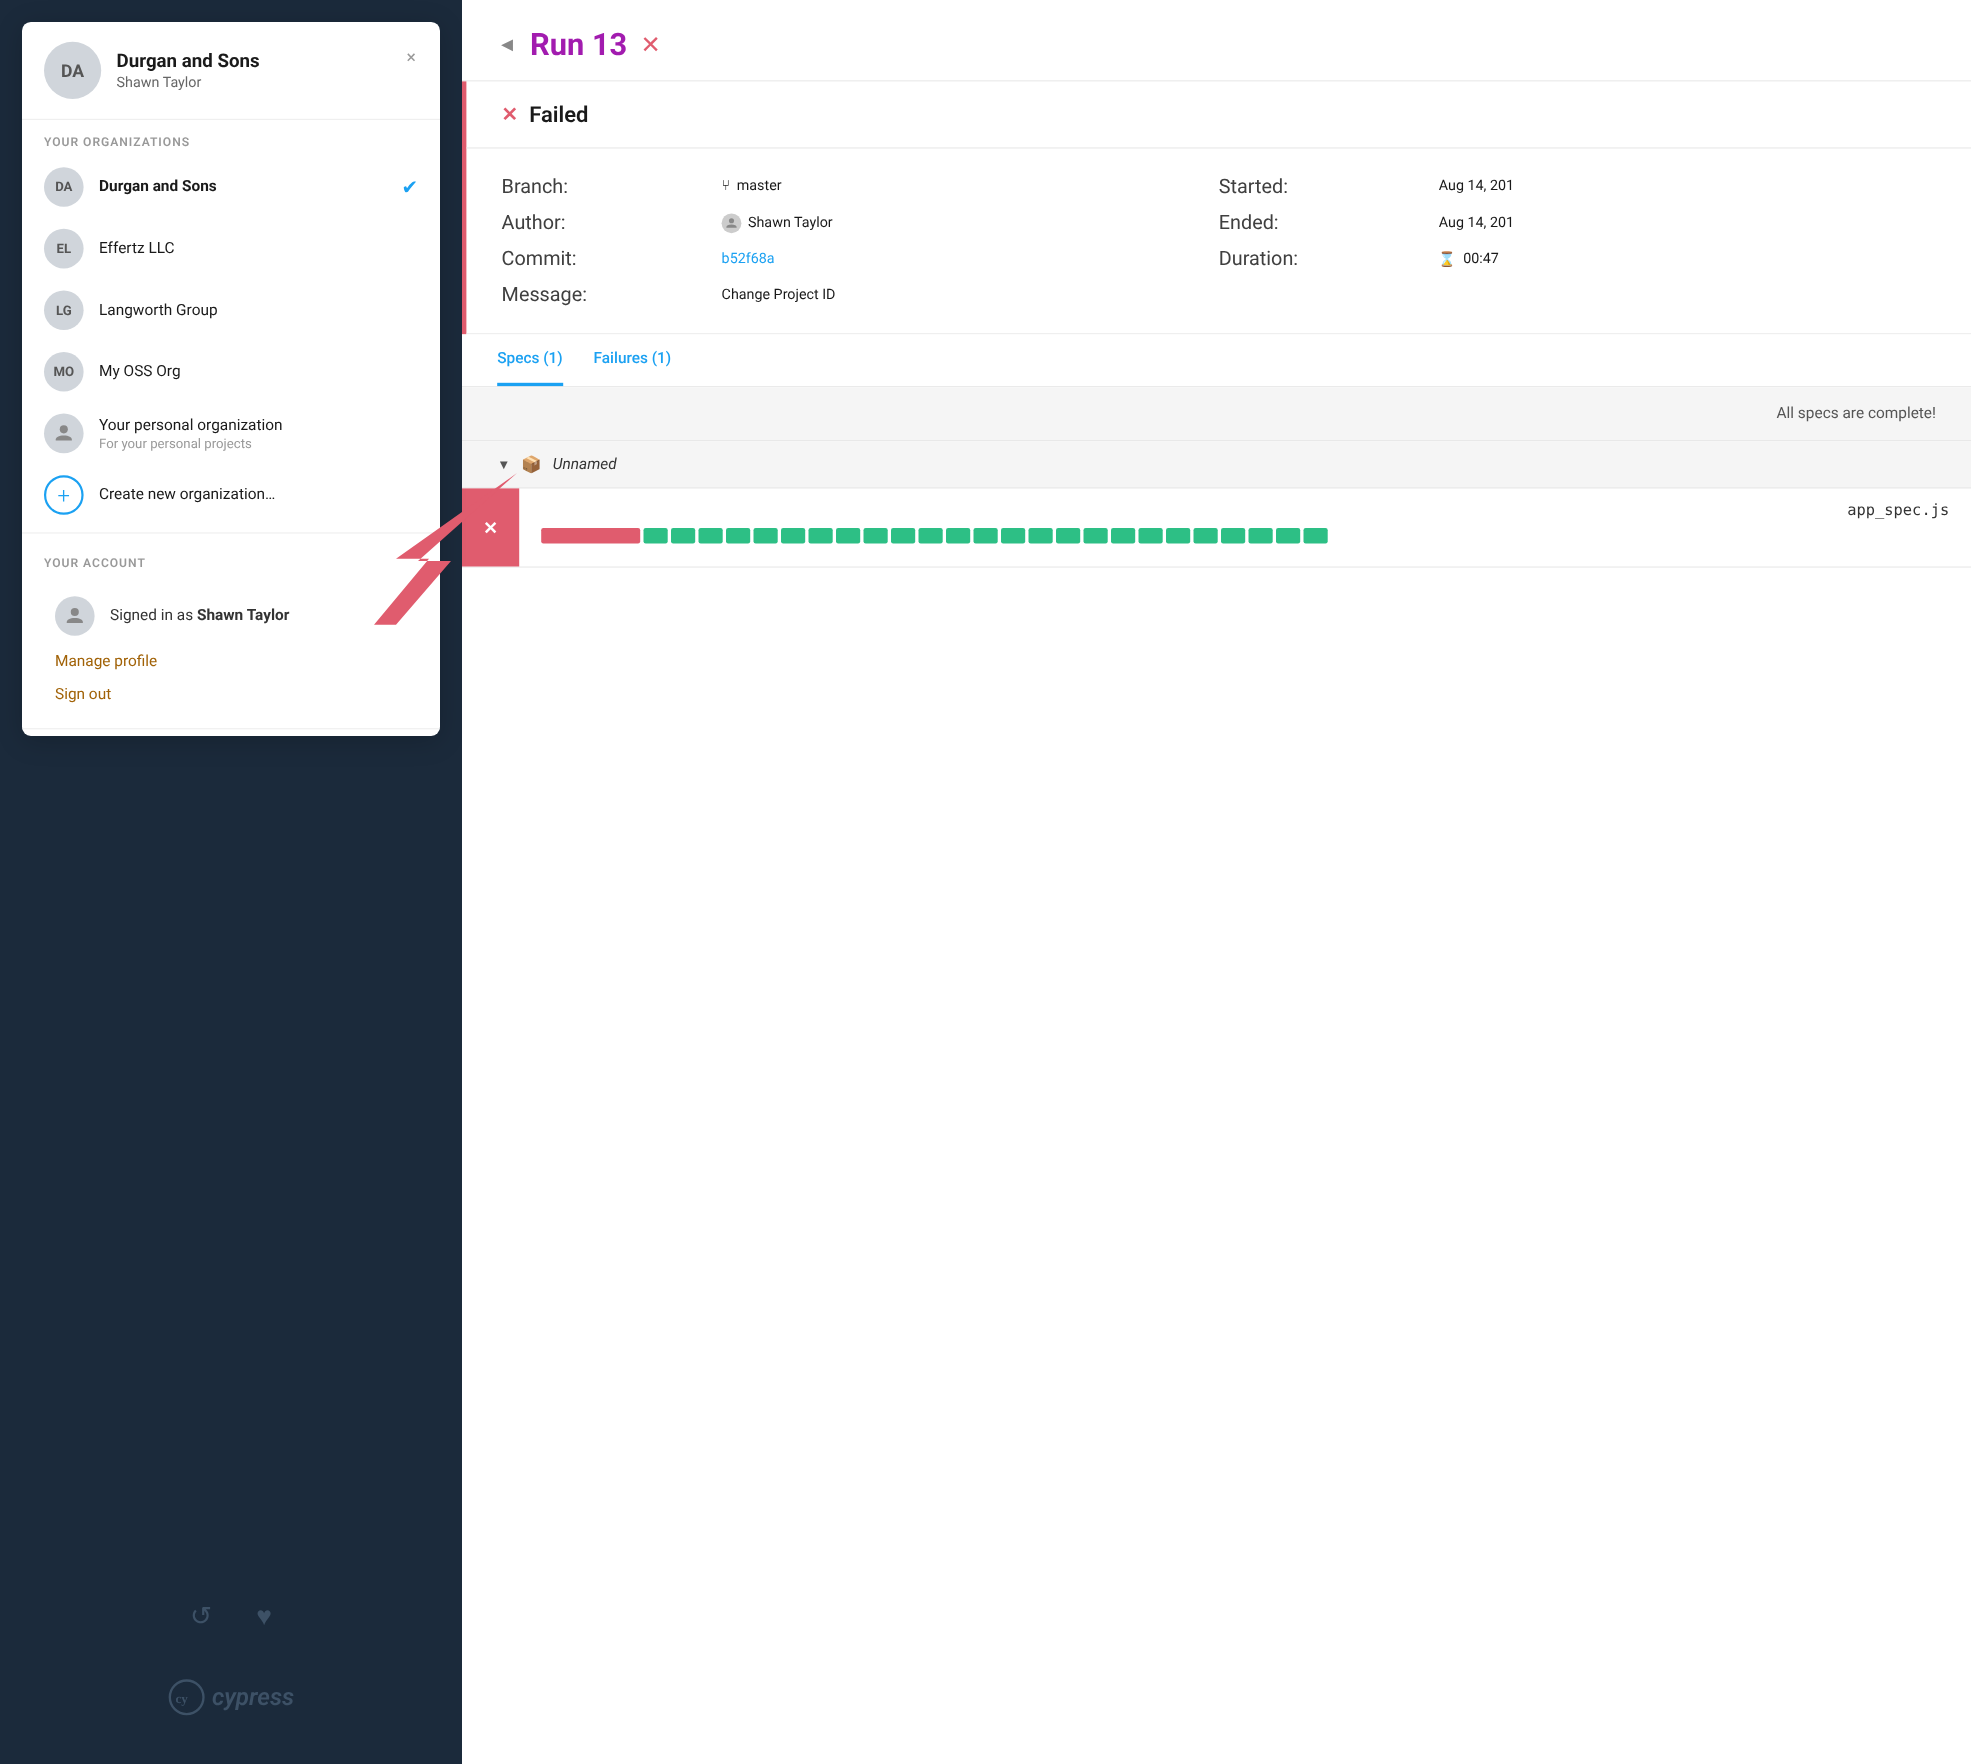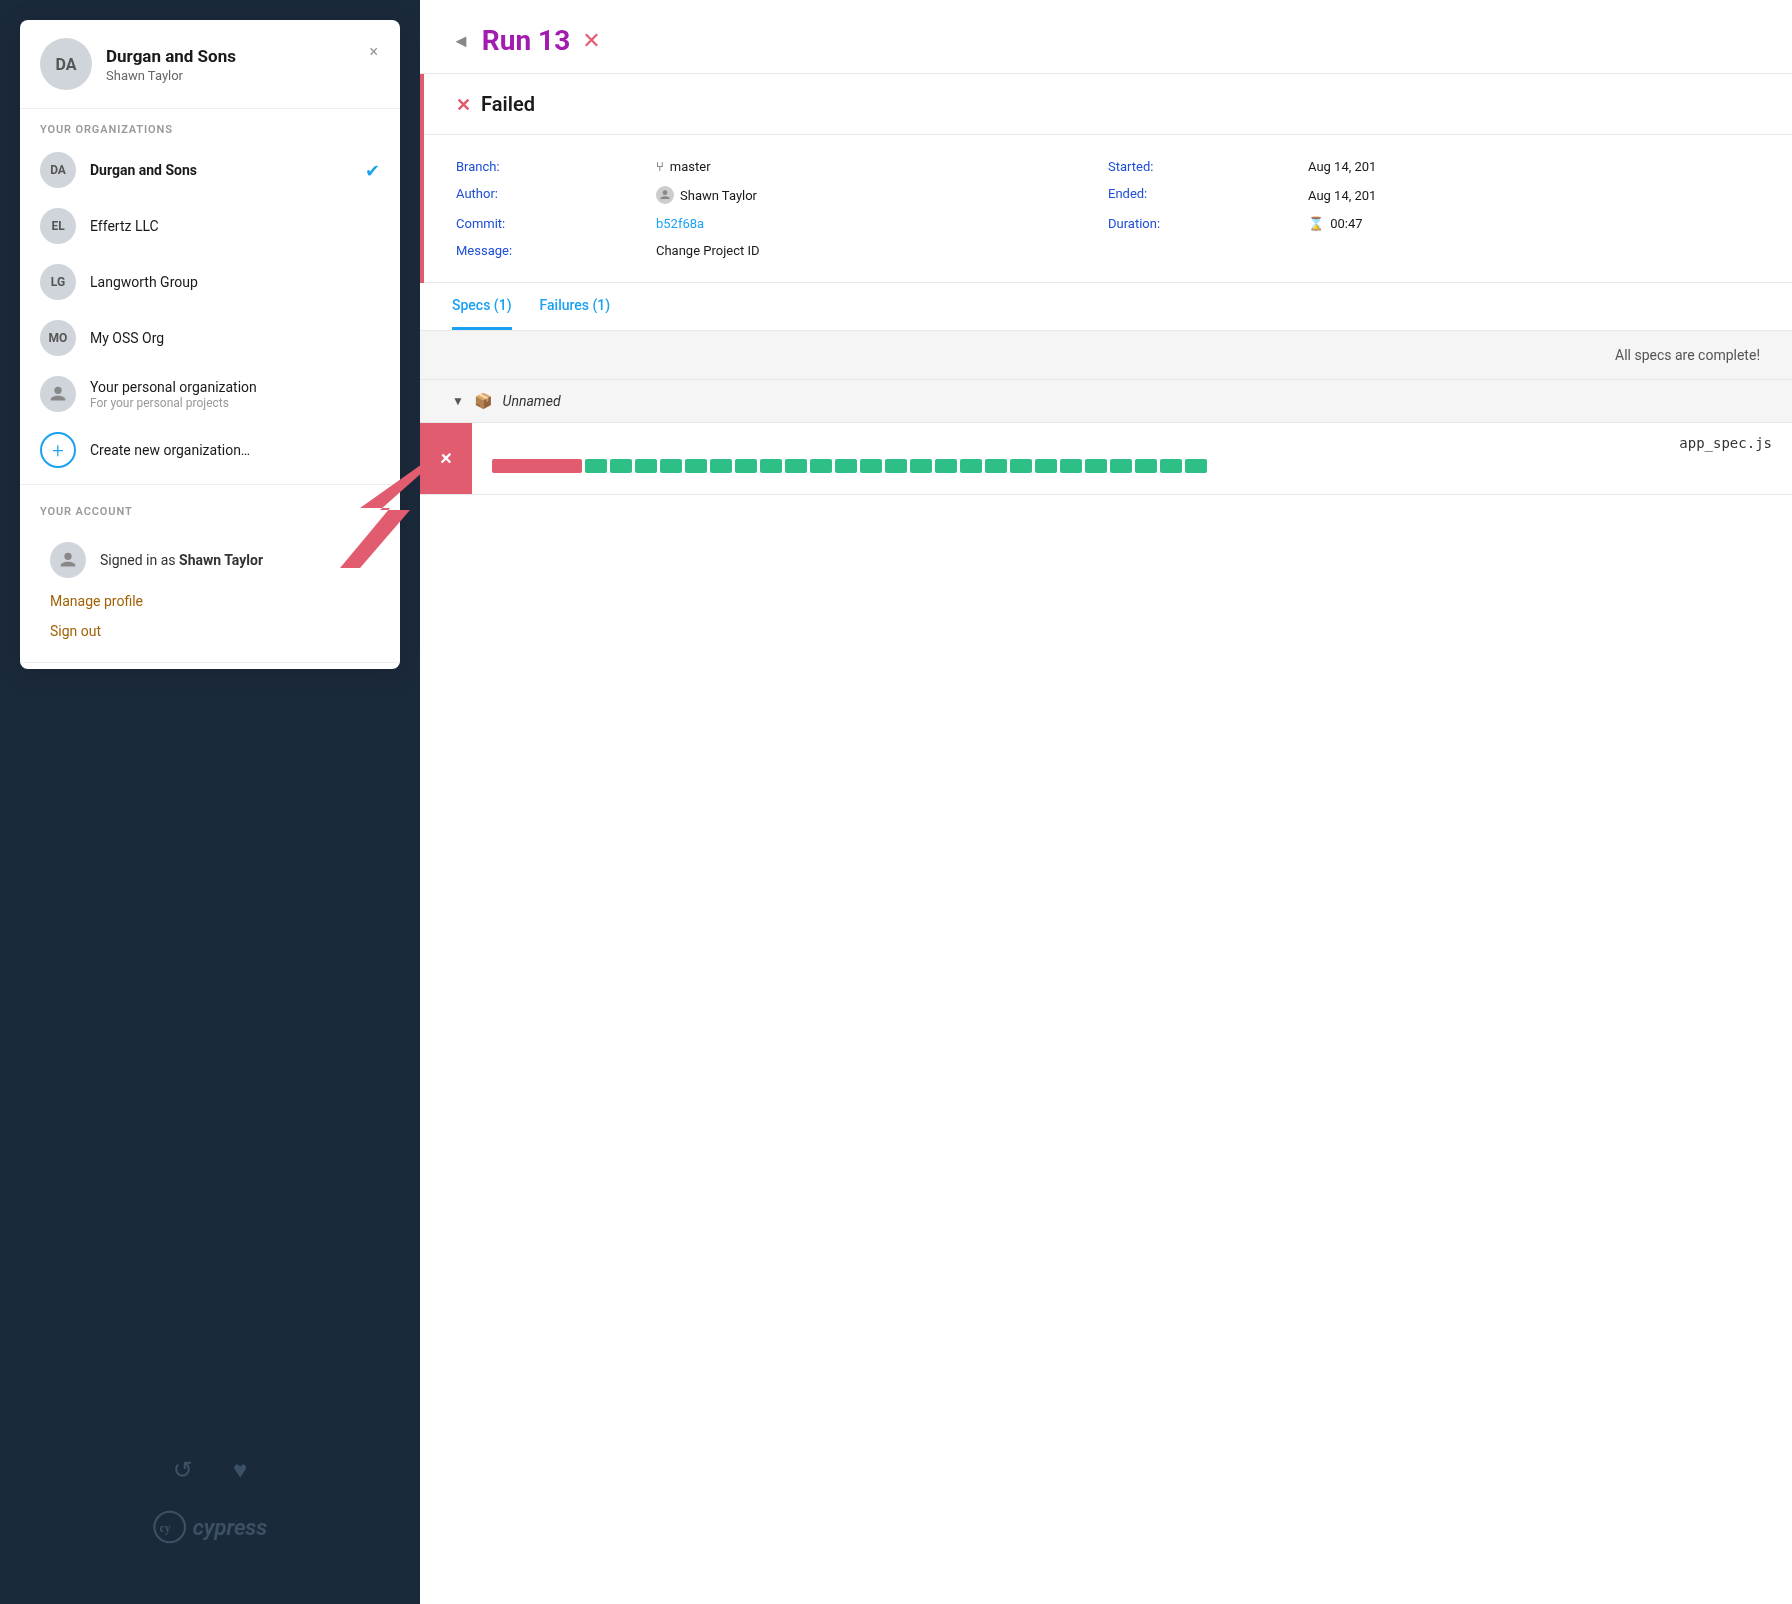--- a/index.html
+++ b/index.html
@@ -222,21 +222,21 @@
     .footer-link {
       font-size: 12px;
       color: #999;
       cursor: pointer;
       text-decoration: none;
     }
 
     
     .cypress-logo {
       position: absolute;
-      bottom: 60px;
+      bottom: 44px;
       left: 50%;
       transform: translateX(-50%);
       color: #3d5166;
       font-size: 28px;
       font-weight: 700;
       display: flex;
       align-items: center;
       gap: 6px;
     }
 
@@ -312,22 +312,22 @@
     .run-details {
       padding: 24px 32px;
       border-bottom: 1px solid #e8e8e8;
       display: grid;
       grid-template-columns: 200px 1fr 200px 1fr;
       row-gap: 12px;
       column-gap: 0;
     }
 
     .detail-label {
-      font-size: 13px;
-      color: #1d4ed8;
+      font-size: 18px;
+      color: #404040;
       padding-right: 12px;
     }
 
     .detail-value {
       font-size: 13px;
       color: #1a1a1a;
       display: flex;
       align-items: center;
       gap: 6px;
     }

